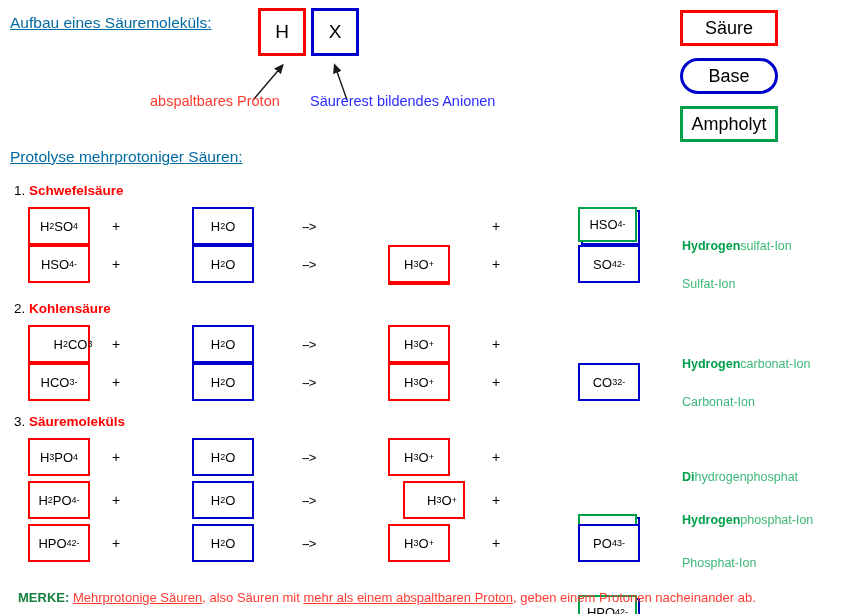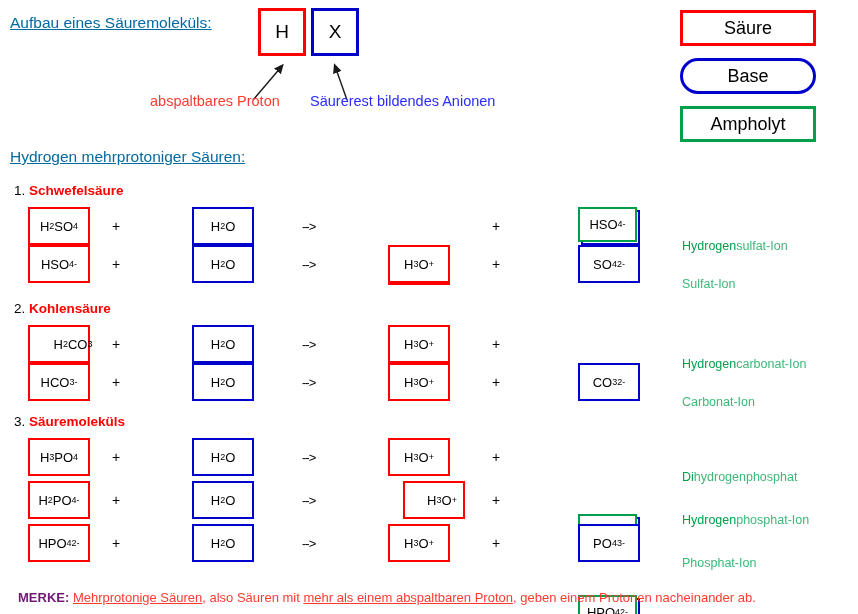--- a/index.html
+++ b/index.html
@@ -33,21 +33,21 @@
   .molbox.blue{border:3px solid #0000cc;}
 
   
   .annot{font-size:14.5px;white-space:nowrap;}
   .annot.red{color:#ff3b30;}
   .annot.blue{color:#2b2bff;}
 
   
   .legendbox{
     box-sizing:border-box;
-    width:136px;height:36px;
+    width:98px;height:36px;
     display:flex;align-items:center;justify-content:center;
     font-size:18px;background:#fff;
   }
   .legendbox.red{border:3px solid #ff0000;}
   .legendbox.blue{border:3px solid #0000cc;}
   .legendbox.green{border:3px solid #00a04a;}
 
   
   .acid-title{font-size:13.5px;white-space:nowrap;}
   .acid-num{color:#000;}
@@ -81,25 +81,25 @@
     font-size:13px;line-height:1;
   }
   .amph .inner sub{font-size:9px;vertical-align:-2px;}
   .amph .inner sup{font-size:9px;vertical-align:4px;}
 
   .plus{font-size:14px;color:#000;}
   .rxarrow{font-size:13px;color:#000;letter-spacing:-1px;}
 
   
   .ionlabel{font-size:12.5px;white-space:nowrap;color:#3cb878;}
-  .ionlabel .pre{color:#00a04a;font-weight:normal;}
+  .ionlabel .pre{color:#00a04a;font-weight:bold;}
 
   
   .merke{font-size:13px;color:#ff3b30;white-space:nowrap;}
-  .merke .key{color:#701a75;font-weight:bold;}
+  .merke .key{color:#15803d;font-weight:bold;}
   .merke u{text-decoration:underline;}
 </style>
 </head>
 <body>
 
 <div class="abs h-underline" style="left:10px; top:14px;">Aufbau eines Säuremoleküls:</div>
 
 <div class="abs molbox red" style="left:258px; top:8px;">H</div>
 <div class="abs molbox blue" style="left:311px; top:8px;">X</div>
 
@@ -113,21 +113,21 @@
   <line x1="97" y1="42" x2="85" y2="8" stroke="#1a1a1a" stroke-width="1.4" marker-end="url(#ah)"></line>
 </svg>
 
 <div class="abs annot red" style="left:150px; top:93px;">abspaltbares Proton</div>
 <div class="abs annot blue" style="left:310px; top:93px;">Säurerest bildendes Anionen</div>
 
 <div class="abs legendbox red" style="left:680px; top:10px;">Säure</div>
 <div class="abs legendbox blue" style="left:680px; top:58px;border-radius:18px;">Base</div>
 <div class="abs legendbox green" style="left:680px; top:106px;">Ampholyt</div>
 
-<div class="abs h-underline" style="left:10px; top:148px;">Hydrogen mehrprotoniger Säuren:</div>
+<div class="abs h-underline" style="left:10px; top:148px;">Protolyse mehrprotoniger Säuren:</div>
 
 <div id="acids-root">
     <div class="abs acid-title" style="left: 14px; top: 183px;"><span class="acid-num">1.</span> <span class="acid-name">Schwefelsäure</span></div>
     <div class="abs fbox red" style="left: 28px; top: 207px;">H<sub>2</sub>SO<sub>4</sub></div>
     <div class="abs plus" style="left: 112px; top: 218px;">+</div>
     <div class="abs fbox blue" style="left: 192px; top: 207px;">H<sub>2</sub>O</div>
     <div class="abs rxarrow" style="left: 302px; top: 219px;">--&gt;</div>
     <div class="abs fbox red" style="left: 388px; top: 207px; margin-top: 40px;">H<sub>3</sub>O<sup>+</sup></div>
     <div class="abs plus" style="left: 492px; top: 218px;">+</div>
     <div class="abs amph" style="left: 578px; top: 207px;">

